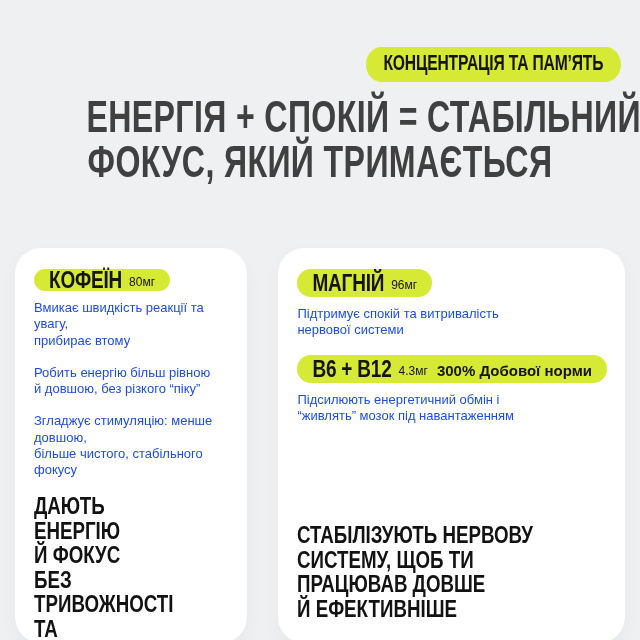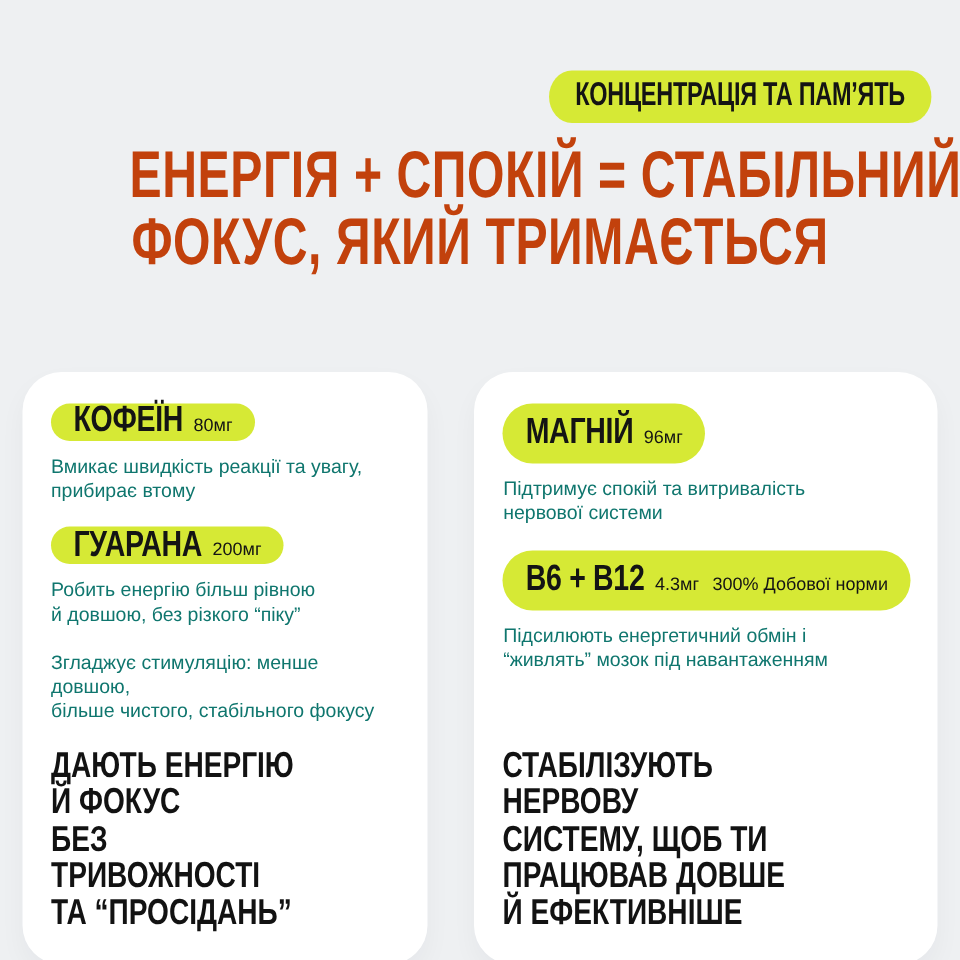--- a/index.html
+++ b/index.html
@@ -34,21 +34,21 @@
     font-size: 18px;
     letter-spacing: -0.2px;
     transform: scaleY(1.22);
     white-space: nowrap;
   }
 
   .headline {
     margin-top: 12px;
     text-align: center;
     font-weight: bold;
-    color: #c2410c;
+    color: #404040;
   }
   .headline .line {
     display: block;
     font-size: 44px;
     line-height: 45px;
     white-space: nowrap;
     transform: scaleX(0.73);
     transform-origin: center;
     letter-spacing: 0.5px;
   }
@@ -73,50 +73,50 @@
     box-shadow: 0 8px 18px rgba(25, 30, 40, 0.04);
   }
 
   .ing-badge {
     display: flex;
     align-items: center;
     width: max-content;
     max-width: 100%;
     background: #d6e935;
     border-radius: 999px;
-    height: 40px;
+    height: 28px;
     padding: 0 15px;
     margin-bottom: 9px;
   }
   .ing-name {
     display: inline-block;
     font-weight: bold;
     font-size: 19px;
     letter-spacing: -0.2px;
     transform: scaleY(1.28);
     white-space: nowrap;
   }
   .ing-dose {
     font-weight: normal;
     font-size: 12px;
     margin-left: 7px;
     padding-top: 4px;
     white-space: nowrap;
   }
   .ing-extra {
-    font-weight: normal;
-    font-size: 12px;
+    font-weight: bold;
+    font-size: 15px;
     margin-left: 9px;
     padding-top: 4px;
     white-space: nowrap;
   }
   .ing-desc {
     font-size: 13px;
     line-height: 1.25;
-    color: #0f766e;
+    color: #1d4ed8;
     white-space: pre-line;
     margin: 0 0 16px 0;
   }
 
   .summary {
     margin-top: auto;
     font-weight: bold;
     font-size: 24px;
     line-height: 24.5px;
     color: #121212;
@@ -143,24 +143,20 @@
 
   <div class="card">
 
     <div class="ing-badge">
       <span class="ing-name">КОФЕЇН</span>
       <span class="ing-dose">80мг</span>
     </div>
     <p class="ing-desc">Вмикає швидкість реакції та увагу,
 прибирає втому</p>
 
-    <div class="ing-badge">
-      <span class="ing-name">ГУАРАНА</span>
-      <span class="ing-dose">200мг</span>
-    </div>
     <p class="ing-desc">Робить енергію більш рівною
 й довшою, без різкого “піку”</p>
 
     <p class="ing-desc">Згладжує стимуляцію: менше довшою,
 більше чистого, стабільного фокусу</p>
 
     <div class="summary">ДАЮТЬ ЕНЕРГІЮ
 Й ФОКУС
 БЕЗ ТРИВОЖНОСТІ
 ТА “ПРОСІДАНЬ”</div>

